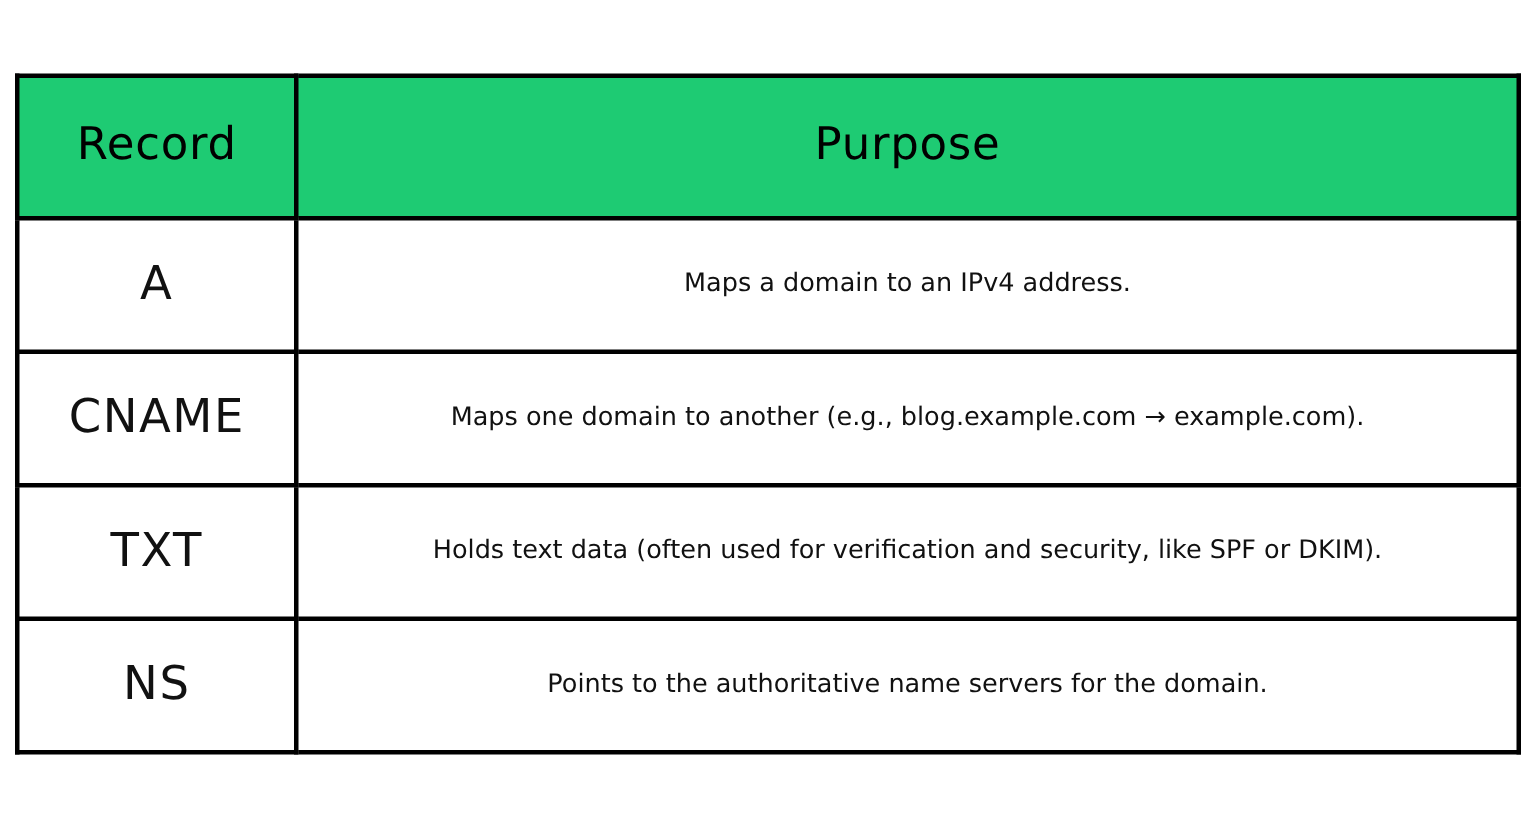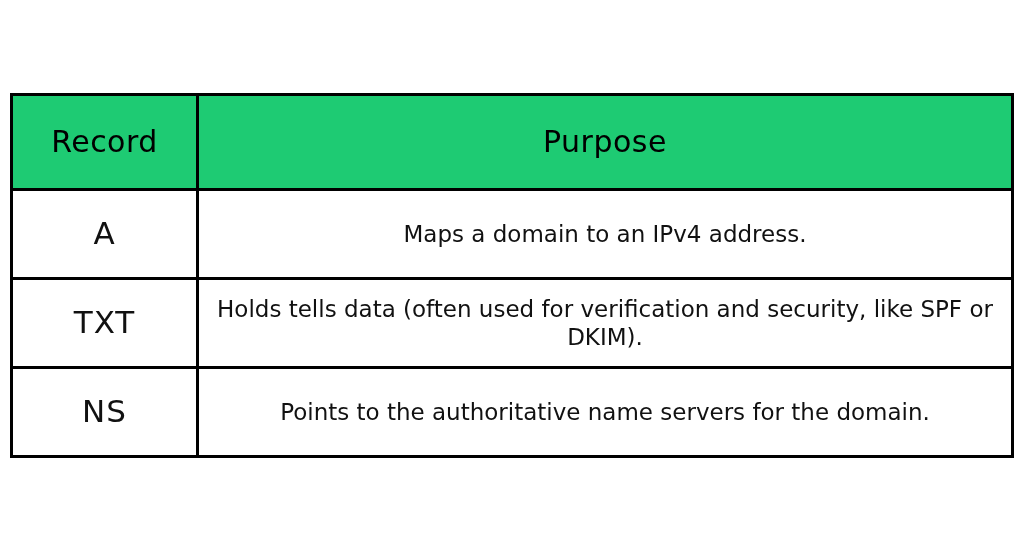--- a/index.html
+++ b/index.html
@@ -46,21 +46,21 @@
     font-weight: 400;
     font-size: 30px;
     height: 80px;
     letter-spacing: 0.5px;
   }
   tbody td.record-cell {
     font-size: 31px;
     letter-spacing: 1px;
   }
   tbody td.purpose-cell {
-    font-size: 23px;
+    font-size: 17px;
     padding-left: 18px;
     padding-right: 18px;
   }
   tbody tr.row-1 td, tbody tr.row-2 td { height: 74px; }
   tbody tr.row-3 td, tbody tr.row-4 td, tbody tr.row-5 td { height: 74px; }
   tbody tr.row-6 td { height: 74px; }
 </style>
 </head>
 <body>
 
@@ -74,23 +74,27 @@
       <tr>
         <th>Record</th>
         <th>Purpose</th>
       </tr>
     </thead>
     <tbody>
       <tr class="row-1">
         <td class="record-cell">A</td>
         <td class="purpose-cell">Maps a domain to an IPv4 address.</td>
       </tr>
+      <tr class="row-3">
+        <td class="record-cell">CNAME</td>
+        <td class="purpose-cell">Maps one domain to another (e.g., blog.example.com → example.com).</td>
+      </tr>
       <tr class="row-5">
         <td class="record-cell">TXT</td>
-        <td class="purpose-cell">Holds tells data (often used for verification and security, like SPF or DKIM).</td>
+        <td class="purpose-cell">Holds text data (often used for verification and security, like SPF or DKIM).</td>
       </tr>
       <tr class="row-6">
         <td class="record-cell">NS</td>
         <td class="purpose-cell">Points to the authoritative name servers for the domain.</td>
       </tr>
     </tbody>
   </table>
 </div>
 
 </body></html>

